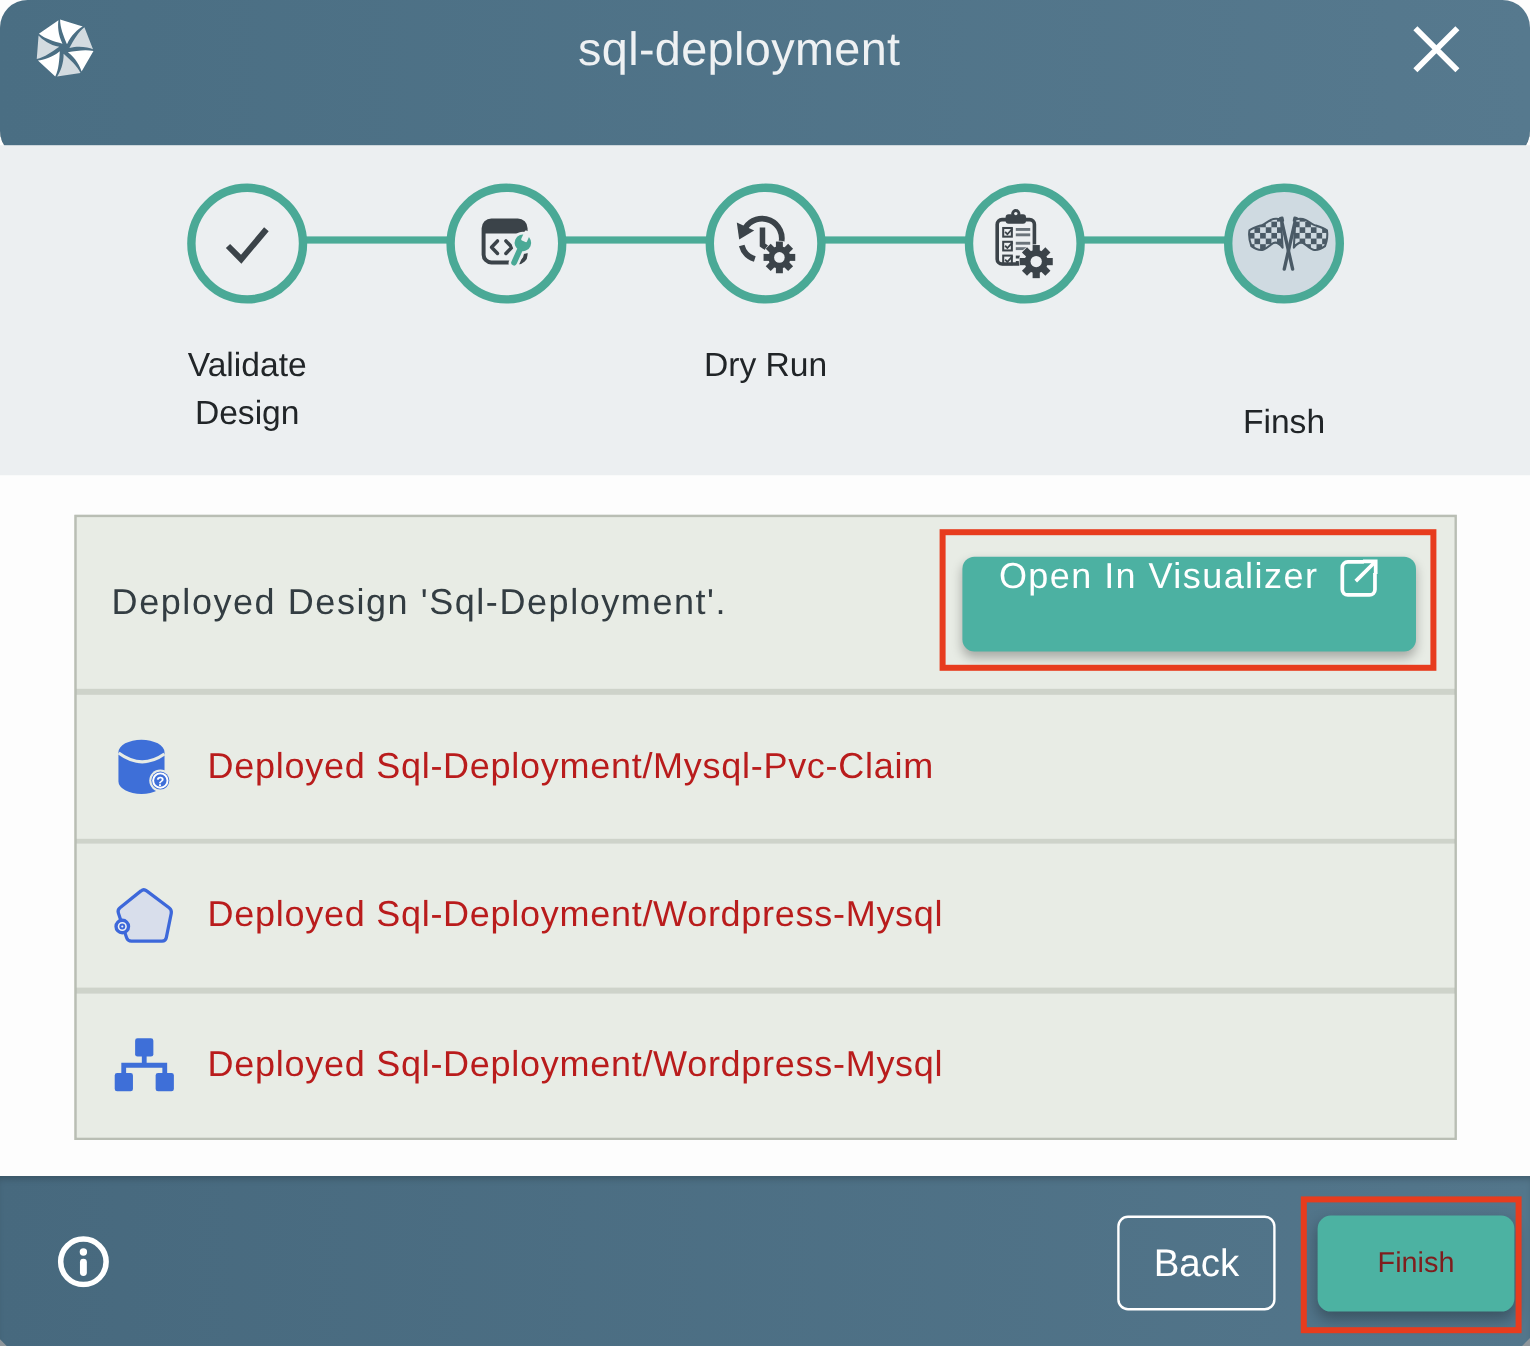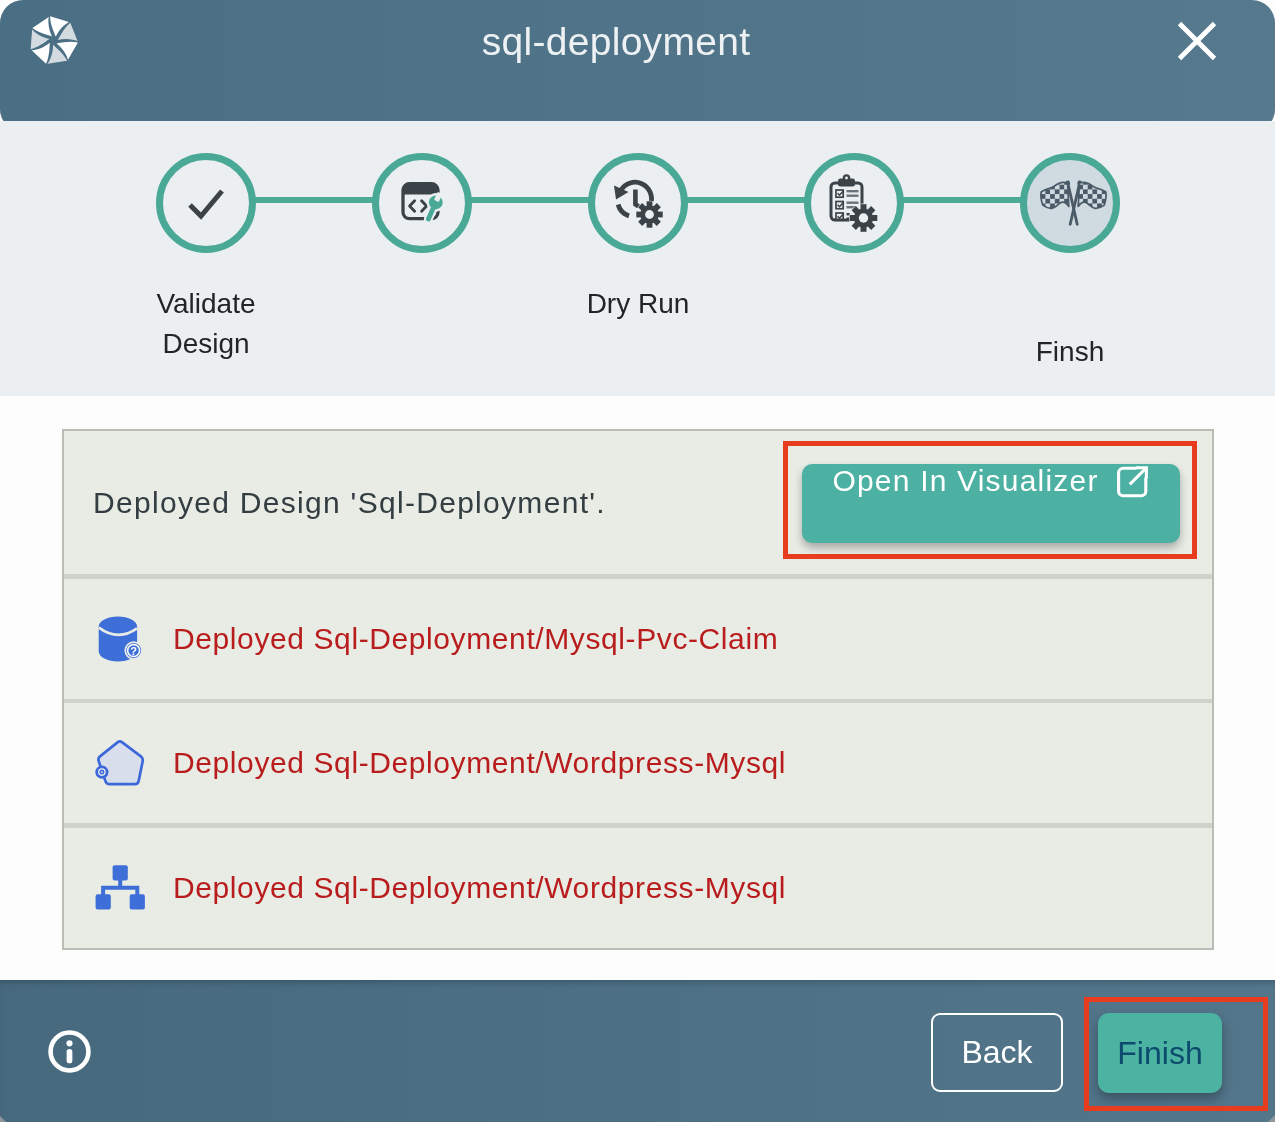--- a/index.html
+++ b/index.html
@@ -72,22 +72,22 @@
     background:linear-gradient(90deg,#47697e,#53768b);
     box-shadow:inset 0 5px 6px -3px rgba(0,0,0,0.22);
   }
   .infoicon { position:absolute; left:48px; top:50px; width:43px; height:43px; }
   .backbtn {
     position:absolute; left:931px; top:33px; width:132px; height:79px;
     border:2.5px solid #fff; border-radius:9px; color:#fff; font-size:32px;
     display:flex; align-items:center; justify-content:center;
   }
   .finishbtn {
-    position:absolute; left:1098px; top:33px; width:124px; height:80px;
-    background:#4cb2a2; border-radius:11px; color:#0c4a6e; font-size:32px;
+    position:absolute; left:1098px; top:33px; width:164px; height:80px;
+    background:#4cb2a2; border-radius:11px; color:#7f1d1d; font-size:24px;
     display:flex; align-items:center; justify-content:center;
     box-shadow:0 6px 12px rgba(0,0,0,0.3);
   }
   .redrect2 {
     position:absolute; left:1084px; top:17px; width:184px; height:114px;
     border:5.5px solid #e73c1e;
   }
 </style>
 </head>
 <body>

